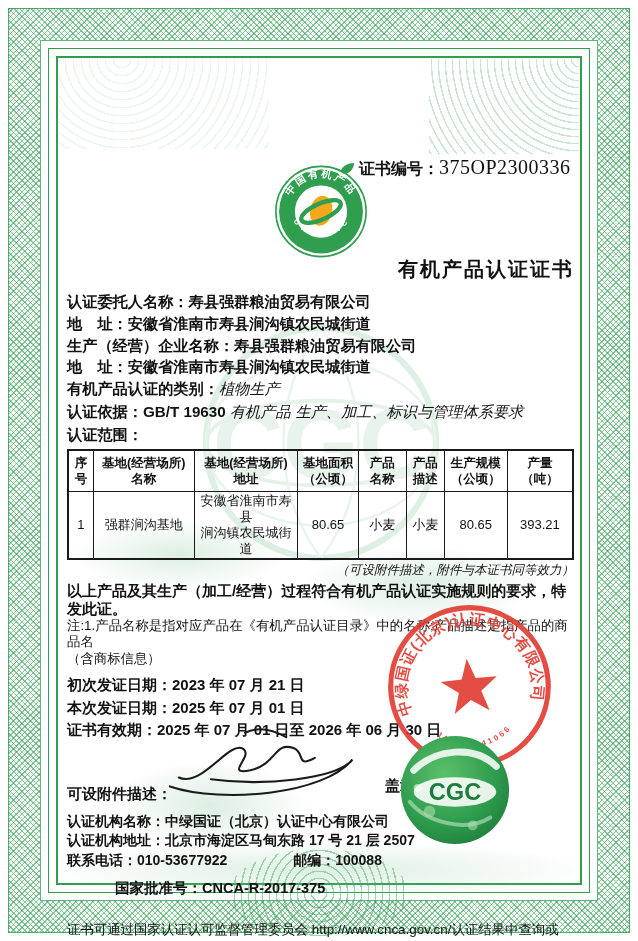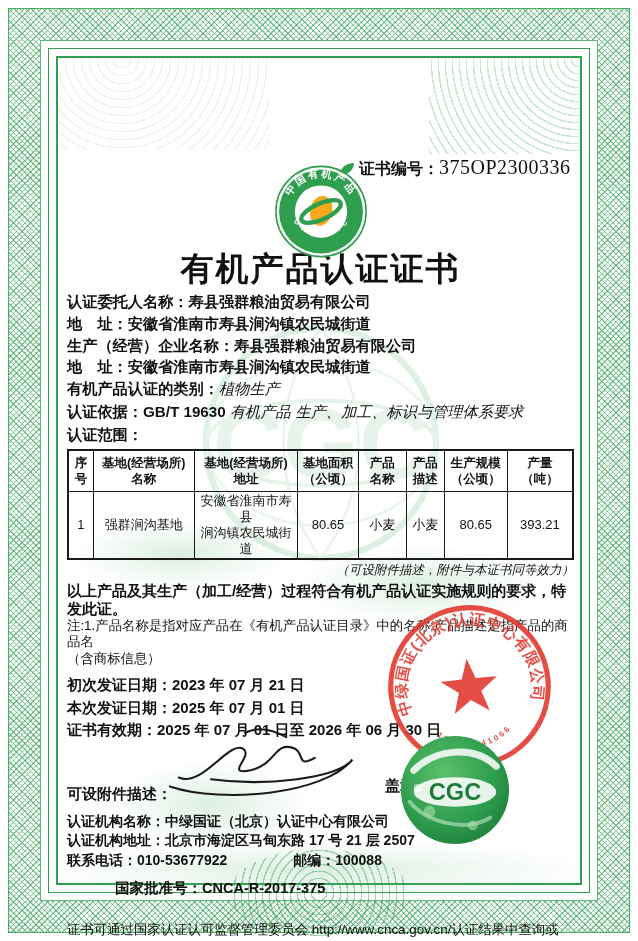--- a/index.html
+++ b/index.html
@@ -26,21 +26,21 @@
     background:radial-gradient(ellipse at center, rgba(130,195,150,.28), rgba(130,195,150,0) 70%);}
   
   .watermark{position:absolute;left:196px;top:318px;width:250px;height:250px;opacity:.33;pointer-events:none;}
   
   .content{position:absolute;left:67px;right:64px;top:68px;bottom:60px;}
   .certno{position:absolute;top:88px;left:272px;white-space:nowrap;}
   .certno .lbl{font-size:16px;font-weight:bold;}
   .certno .num{font-family:"Liberation Serif",serif;font-size:20px;letter-spacing:.5px;}
   .leaf{display:inline-block;vertical-align:-2px;margin-right:4px;}
   .orglogo{position:absolute;top:96px;left:50%;transform:translateX(-50%);}
-  .title{margin:186px 0 0 0;text-align:center;font-size:33px;font-weight:bold;letter-spacing:2px;line-height:30px;}
+  .title{margin:186px 0 0 0;text-align:right;font-size:20px;font-weight:bold;letter-spacing:2px;line-height:30px;}
   .fields{margin-top:7px;font-size:15.2px;font-weight:600;line-height:21.8px;}
   .kai{font-family:"DejaVu Serif",serif;font-style:italic;font-weight:500;}
   table.scope{width:100%;border-collapse:collapse;margin-top:3px;}
   table.scope th,table.scope td{border:1px solid #1a1a1a;text-align:center;vertical-align:middle;
     white-space:pre-line;padding:1px 2px;}
   table.scope{border:2px solid #1a1a1a;}
   table.scope th{font-size:12.5px;font-weight:bold;height:38px;line-height:16px;}
   table.scope td{font-size:13px;height:43px;line-height:16px;font-weight:500;}
   .attach{margin-top:2px;text-align:right;font-size:12.5px;}
   .stmt{margin-top:3px;font-size:15px;font-weight:600;line-height:18px;}

